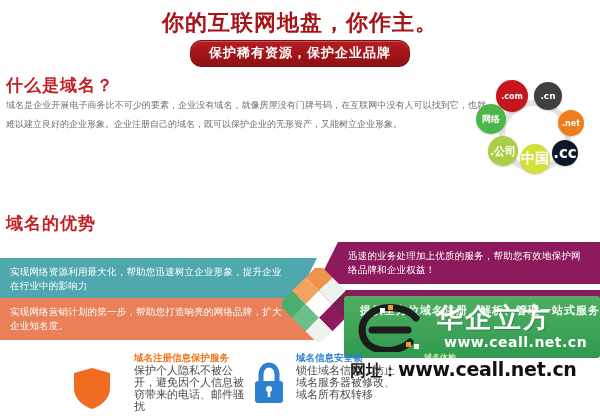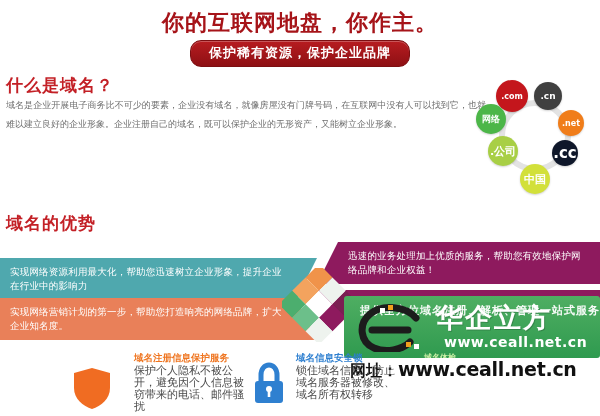--- a/index.html
+++ b/index.html
@@ -148,21 +148,21 @@
 
   <div class="sec-h" id="what-heading" style="color: rgb(195, 32, 38);">什么是域名？</div>
   <div class="what-p">域名是企业开展电子商务比不可少的要素，企业没有域名，就像房屋没有门牌号码，在互联网中没有人可以找到它，也就难以建立良好的企业形象。企业注册自己的域名，既可以保护企业的无形资产，又能树立企业形象。</div>
 
   <div class="tld-wrap">
     <div class="tld-ring"></div>
     <div class="tld" id="tld0" style="left: 20px; top: 0px; width: 32px; height: 32px; background: rgb(196, 22, 28); font-size: 8px;">.com</div>
     <div class="tld" id="tld1" style="left: 58px; top: 2px; width: 28px; height: 28px; background: #404040; font-size: 9px;">.cn</div>
     <div class="tld" id="tld2" style="left: 82px; top: 30px; width: 26px; height: 26px; background: rgb(240, 125, 26); font-size: 8px;">.net</div>
     <div class="tld" id="tld3" style="left: 76px; top: 60px; width: 26px; height: 26px; background: #0f172a; font-size: 15px;">.cc</div>
-    <div class="tld" id="tld4" style="left: 44px; top: 84px; width: 30px; height: 30px; background: rgb(210, 224, 58); font-size: 11px;">中国</div>
+    <div class="tld" id="tld4" style="left: 44px; top: 64px; width: 30px; height: 30px; background: rgb(210, 224, 58); font-size: 14px;">中国</div>
     <div class="tld" id="tld5" style="left: 12px; top: 56px; width: 30px; height: 30px; background: rgb(168, 207, 69); font-size: 11px;">.公司</div>
     <div class="tld" id="tld6" style="left: 0px; top: 24px; width: 30px; height: 30px; background: rgb(76, 182, 72); font-size: 9px;">网络</div>
   </div>
 
   <div class="sec-h" id="adv-heading" style="color: rgb(195, 32, 38);">域名的优势</div>
 
   <div class="adv" id="adv-teal" style="background: rgb(79, 168, 174); margin-top: 16px;">实现网络资源利用最大化，帮助您迅速树立企业形象，提升企业在行业中的影响力</div>
   <div class="adv" id="adv-purple" style="background: rgb(142, 26, 94);">迅速的业务处理加上优质的服务，帮助您有效地保护网络品牌和企业权益！</div>
   <div class="adv" id="adv-orange" style="background: rgb(233, 128, 89);">实现网络营销计划的第一步，帮助您打造响亮的网络品牌，扩大企业知名度。</div>
   <div class="adv" id="adv-purple2" style="background: rgb(142, 26, 94);"></div>

